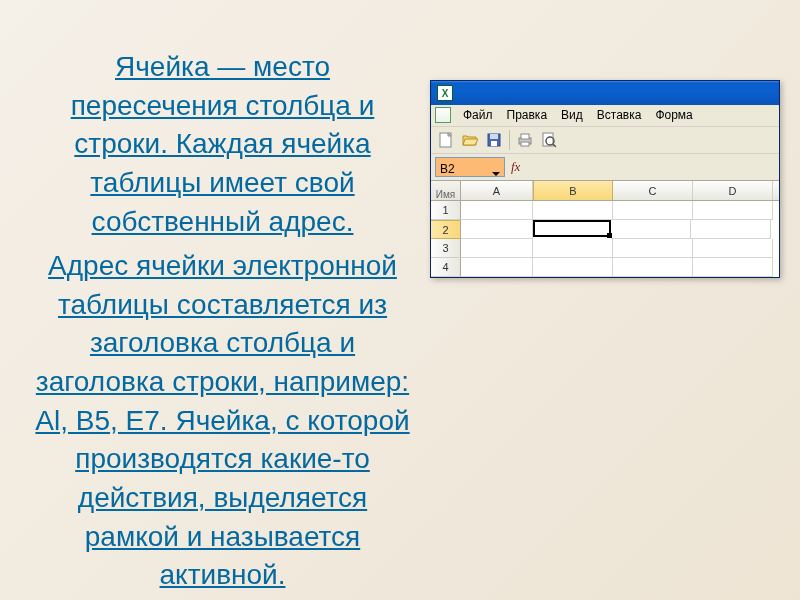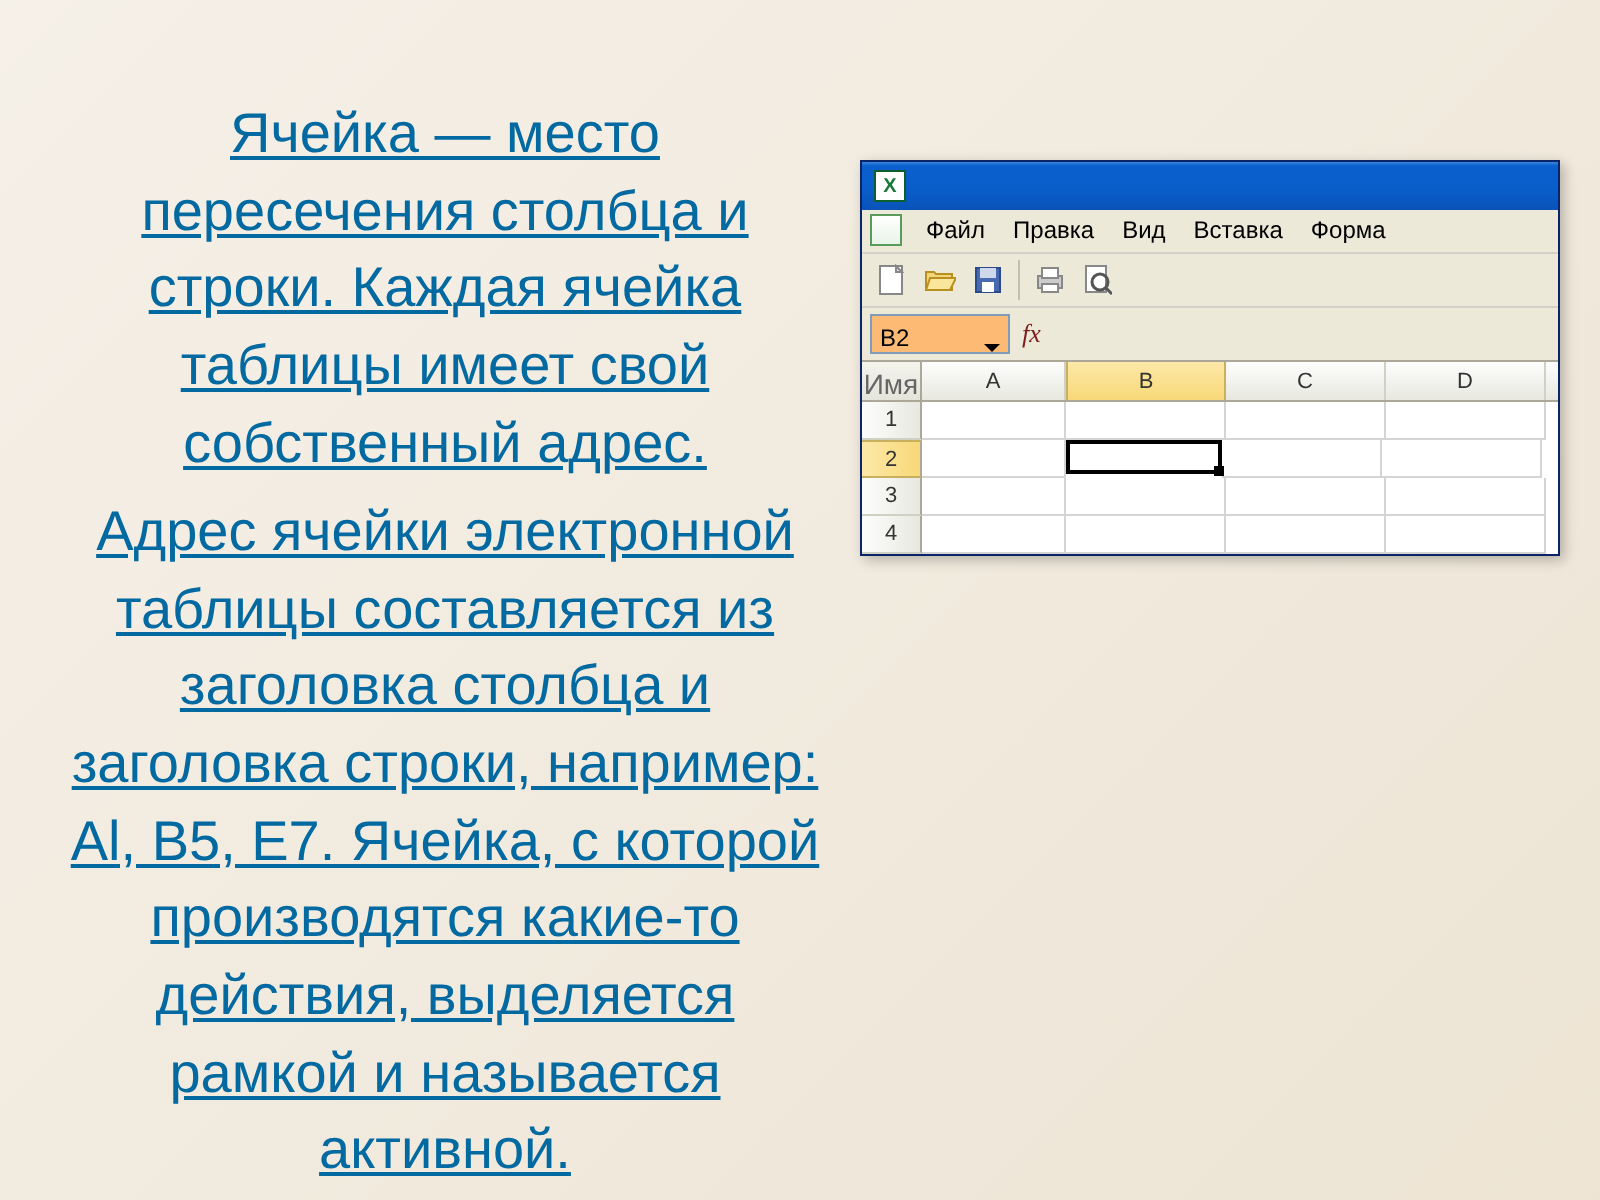--- a/index.html
+++ b/index.html
@@ -120,21 +120,21 @@
   .col-headers {
     display: flex;
     background: linear-gradient(#fdfdfd,#e8e8e0);
     border-bottom: 1px solid #aca899;
   }
   .corner {
     width: 30px; height: 19px;
     border-right: 1px solid #aca899;
     background: linear-gradient(#f4f4ee,#e4e4da);
     position: relative;
-    font-size: 14px;
+    font-size: 10px;
     display:flex; align-items:flex-end; justify-content:center;
     color:#666;
   }
   .col-h {
     height: 19px; border-right: 1px solid #d0d0c4;
     display: flex; align-items: center; justify-content: center;
     font-size: 11px; color: #333;
     background: linear-gradient(#fdfdfd,#e8e8e0);
   }
   .col-A { width: 72px; }

